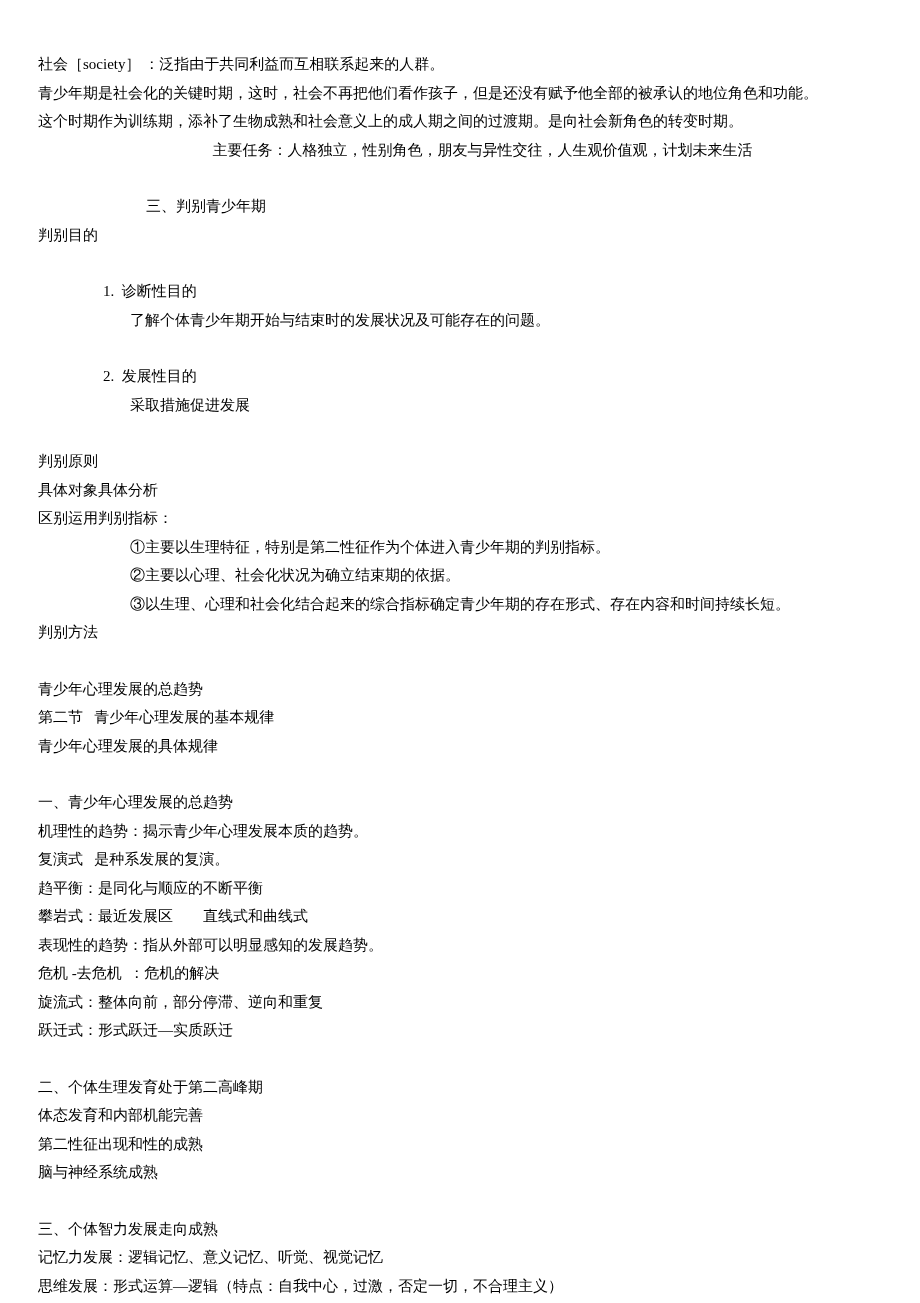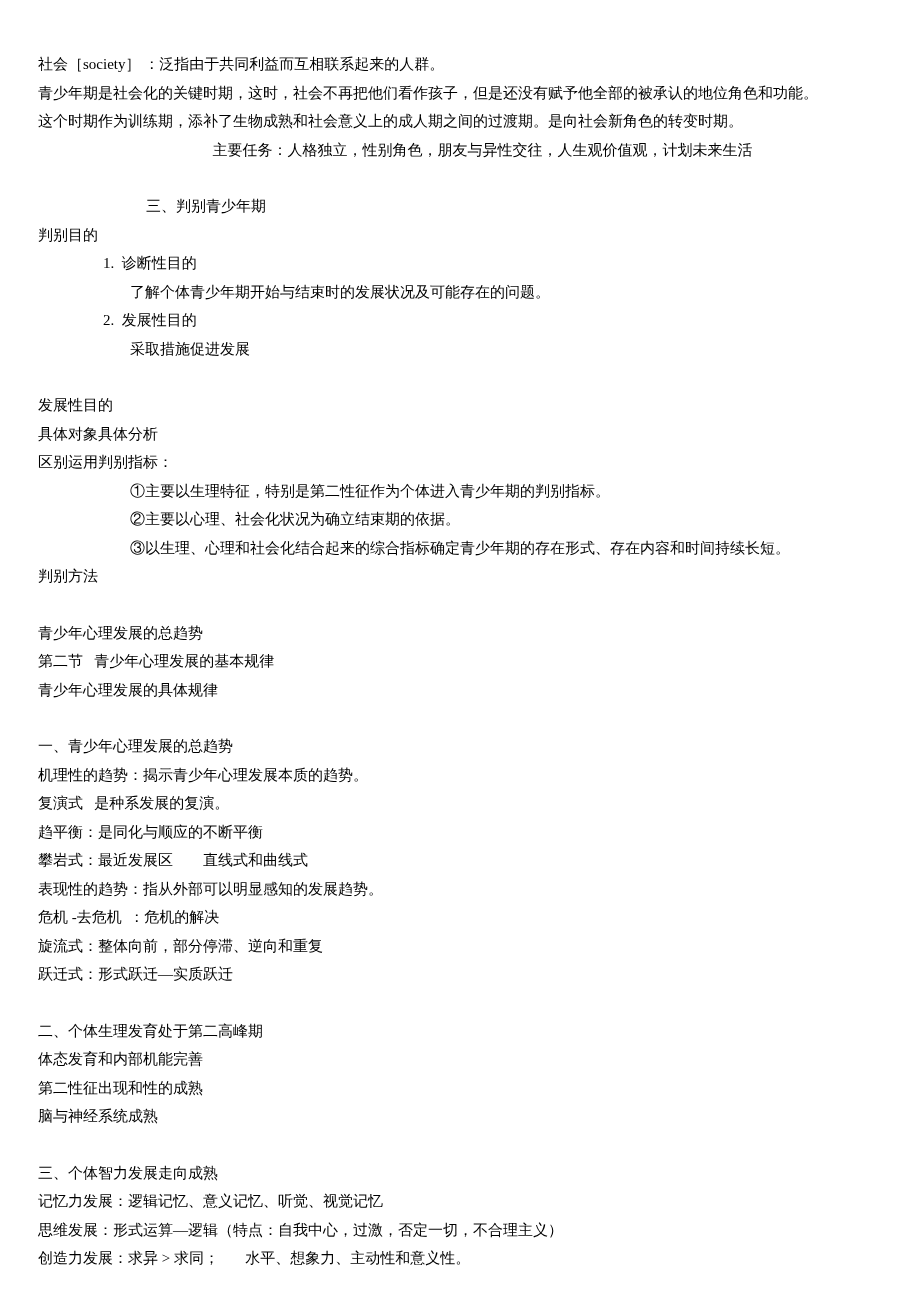--- a/index.html
+++ b/index.html
@@ -18,20 +18,21 @@
     }
     .line {
       white-space: pre-wrap;
     }
     .indent-1 {
       padding-left: 45px;
       text-align: center;
     }
     .indent-2 {
       padding-left: 65px;
+      margin-top: 28px;
     }
     .indent-3 {
       padding-left: 92px;
     }
     .indent-4 {
       padding-left: 108px;
     }
     .blank {
       height: 28px;
     }
@@ -45,21 +46,21 @@
     <div class="line ">这个时期作为训练期，添补了生物成熟和社会意义上的成人期之间的过渡期。是向社会新角色的转变时期。</div>
     <div class="line indent-1">主要任务：人格独立，性别角色，朋友与异性交往，人生观价值观，计划未来生活</div>
     <div class="blank"></div>
     <div class="line indent-4">三、判别青少年期</div>
     <div class="line ">判别目的</div>
     <div class="line indent-2">1.  诊断性目的</div>
     <div class="line indent-3">了解个体青少年期开始与结束时的发展状况及可能存在的问题。</div>
     <div class="line indent-2">2.  发展性目的</div>
     <div class="line indent-3">采取措施促进发展</div>
     <div class="blank"></div>
-    <div class="line ">发展性目的</div>
+    <div class="line ">判别原则</div>
     <div class="line ">具体对象具体分析</div>
     <div class="line ">区别运用判别指标：</div>
     <div class="line indent-3">①主要以生理特征，特别是第二性征作为个体进入青少年期的判别指标。</div>
     <div class="line indent-3">②主要以心理、社会化状况为确立结束期的依据。</div>
     <div class="line indent-3">③以生理、心理和社会化结合起来的综合指标确定青少年期的存在形式、存在内容和时间持续长短。</div>
     <div class="line ">判别方法</div>
     <div class="blank"></div>
     <div class="line ">青少年心理发展的总趋势</div>
     <div class="line ">第二节   青少年心理发展的基本规律</div>
     <div class="line ">青少年心理发展的具体规律</div>

